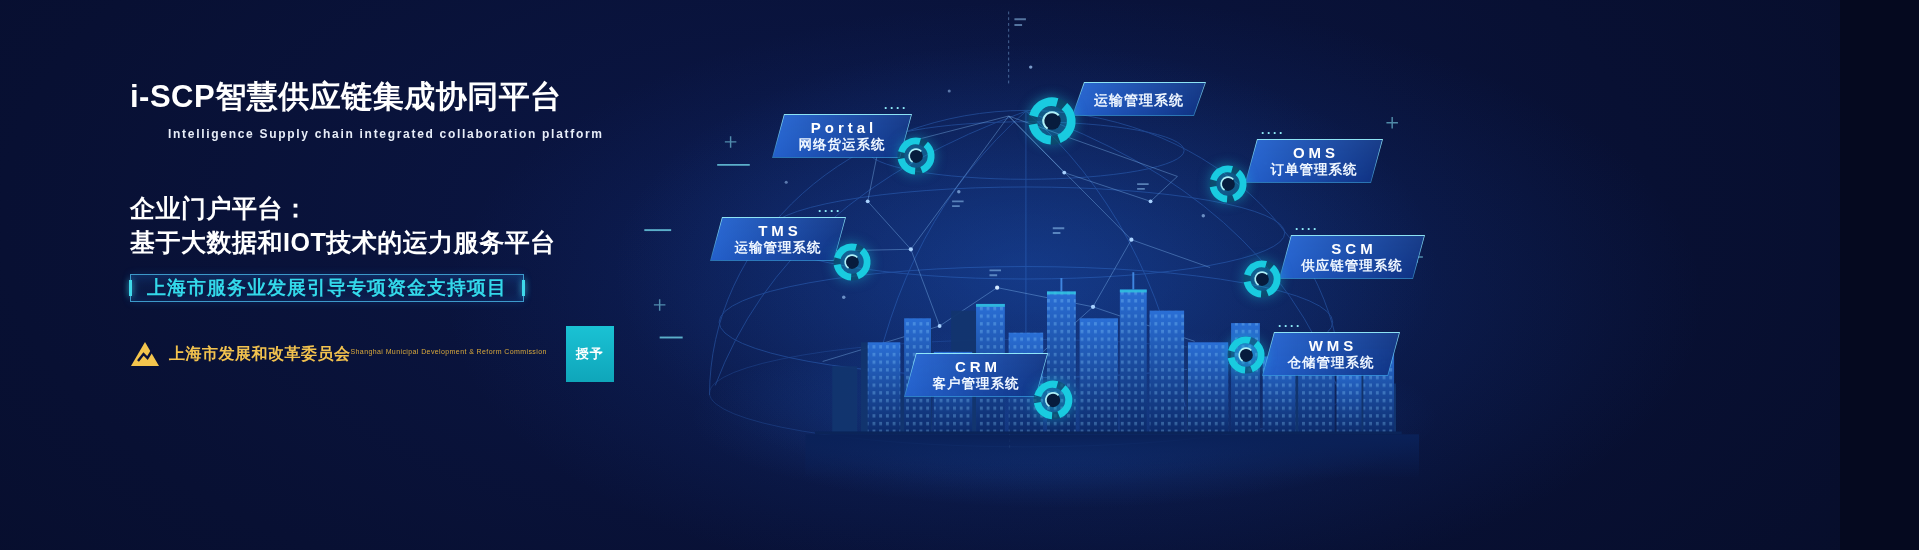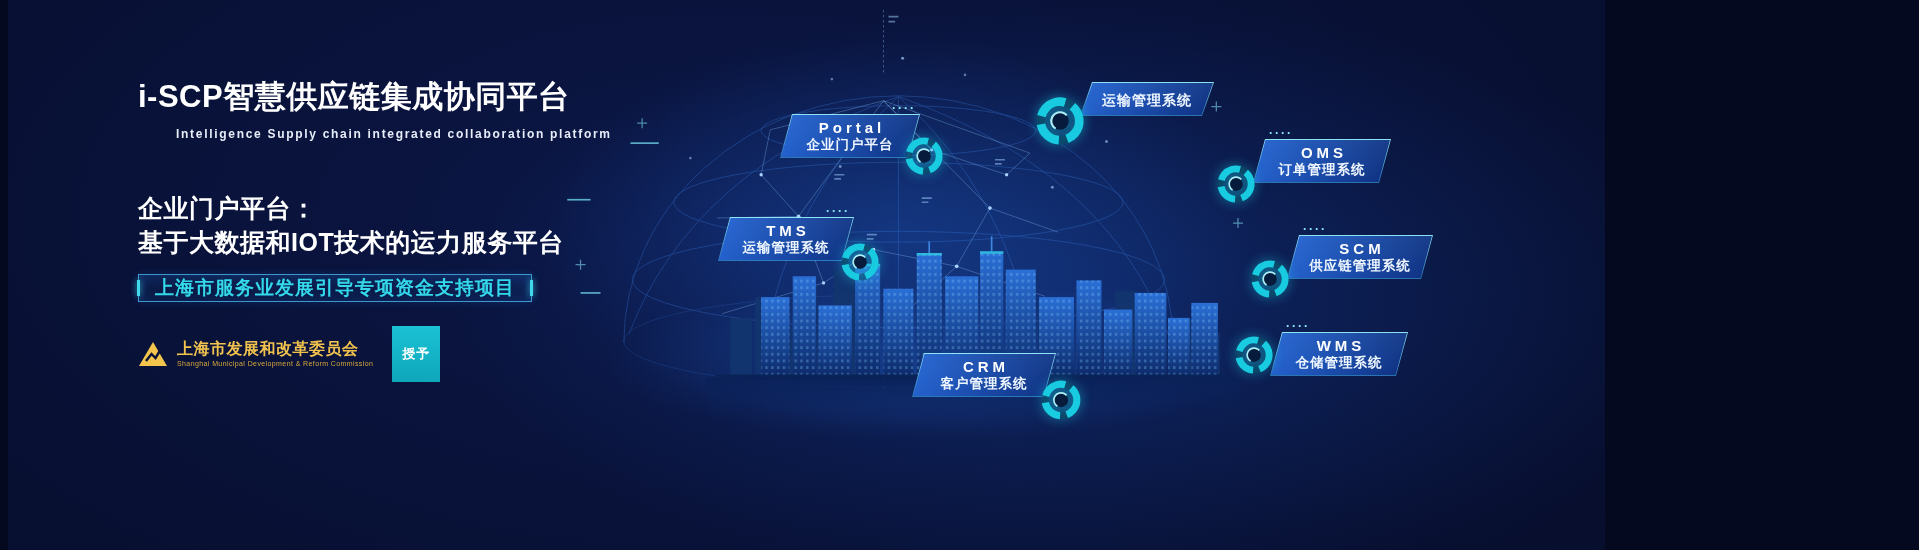--- a/index.html
+++ b/index.html
@@ -1,41 +1,40 @@
 <!DOCTYPE html>
 <html><head>
 <meta charset="utf-8">
 <style>
   html,body{margin:0;padding:0;background:#05091f;font-family:"Liberation Sans",sans-serif;}
   .stage{
-    position:relative;width:1597px;height:550px;overflow:hidden;
+    position:relative;width:1840px;height:550px;overflow:hidden;
     background:
       radial-gradient(900px 430px at 1075px 300px, rgba(26,84,196,.30), transparent 70%),
       radial-gradient(1500px 760px at 45% 40%, #0b1747 0%, #081033 55%, #060c26 100%);
-    margin-left: 8px;
   }
   svg.bg{position:absolute;inset:0;}
 
   
   .left{position:absolute;left:130px;top:76px;width:560px;color:#fff;z-index:5;}
   .title{font-size:31px;font-weight:700;letter-spacing:.5px;margin:0;}
   .subtitle{margin-top:9px;font-size:12px;font-weight:700;letter-spacing:1.7px;color:#e7edf8;padding-left:38px;}
   .subplat{margin-top:50px;font-size:25px;font-weight:700;line-height:34px;letter-spacing:.5px;}
   .project{
     position:relative;display:inline-block;margin-top:15px;padding:0 16px;
     border:1px solid rgba(70,175,225,.85);
     background:linear-gradient(180deg, rgba(30,86,170,.20), rgba(24,66,140,.08));
     box-shadow:inset 0 0 14px rgba(32,130,230,.22), 0 0 8px rgba(32,130,230,.18);
   }
   .project::before,.project::after{content:"";position:absolute;top:50%;transform:translateY(-50%);
     width:3px;height:16px;background:#3fd9ea;box-shadow:0 0 6px rgba(63,217,234,.8);}
   .project::before{left:-2px}.project::after{right:-2px}
   .project-label{font-size:19px;font-weight:700;letter-spacing:1px;color:#33d9ea;}
   .issuer{margin-top:24px;display:flex;align-items:center;gap:9px;}
-  .issuer-names{display:flex;flex-direction:column;line-height:1.1;}
+  .issuer-names{display:flex;flex-direction:row;line-height:1.1;}
   .issuer-name{font-size:16px;font-weight:700;color:#f2c24e;letter-spacing:.5px;}
   .issuer-name-en{font-size:7px;color:#d9a93c;letter-spacing:.4px;margin-top:3px;}
   .grant{margin-left:10px;background:linear-gradient(180deg,#1ac2d4,#0fa6ba);color:#fff;
     font-size:13px;font-weight:700;padding:19px 10px;border-radius:0;letter-spacing:1px;}
 
   
   .node{position:absolute;z-index:6;}
   .ring{position:absolute;filter:drop-shadow(0 0 6px rgba(23,203,224,.55));}
   .plate{position:relative;height:42px;padding:1px;
     background:linear-gradient(180deg, rgba(150,238,252,.95), rgba(64,166,226,.55));
@@ -238,21 +237,21 @@
         <div class="issuer-name-en">Shanghai Municipal Development &amp; Reform Commission</div>
       </div>
       <span class="grant">授予</span>
     </div>
   </div>
 
   <div class="node dr" style="left:772px;top:114px;width:140px;">
     <div class="plate">
       <div class="plate-in">
         <div class="acro">Portal</div>
-        <div class="cn">企业门户平台</div>
+        <div class="cn">网络货运系统</div>
       </div>
     </div>
     <svg class="ring" style="left:122px;top:20px;width:44px;height:44px">
         <use href="#ringSym"></use>
       </svg>
   </div>
 
   <div class="node" style="left:1072px;top:82px;width:134px;">
     <div class="plate one">
       <div class="plate-in">

